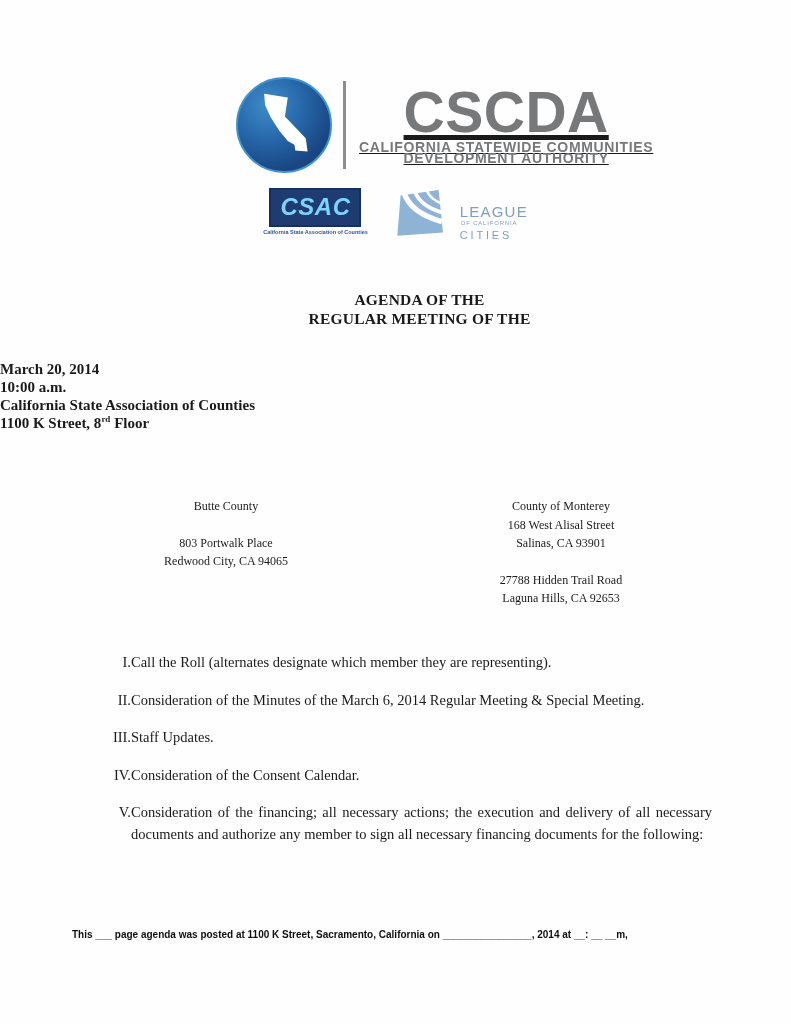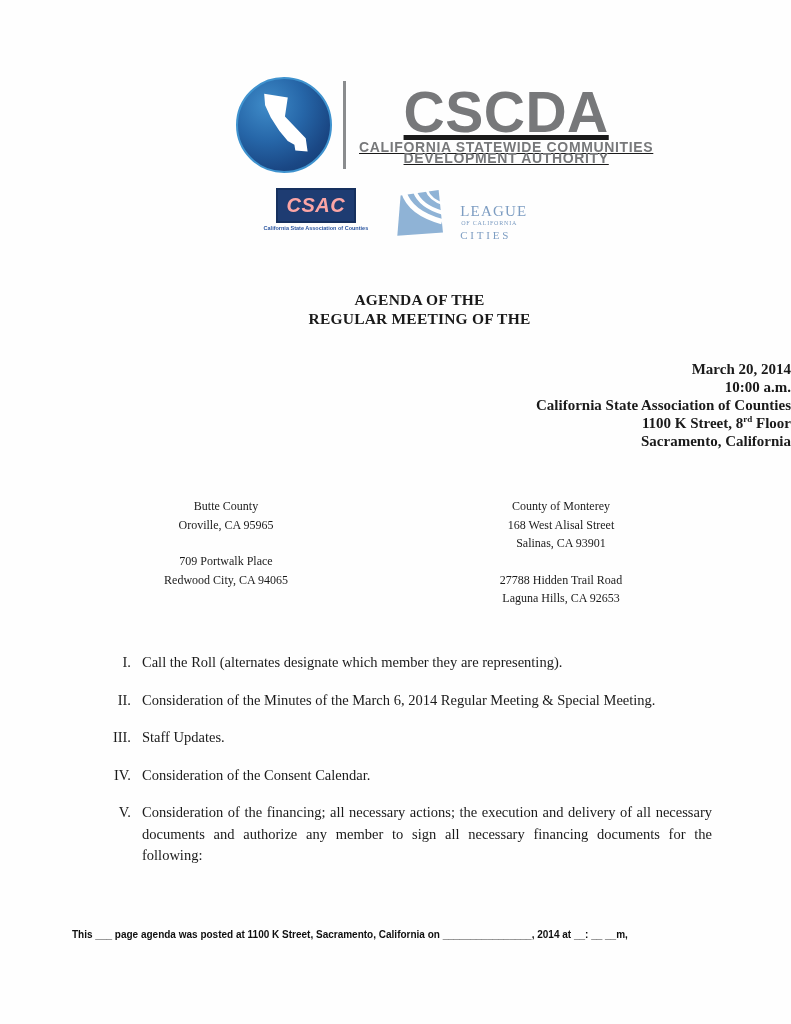--- a/index.html
+++ b/index.html
@@ -26,56 +26,56 @@
   .cscda-sub {
     font-family:"Liberation Sans", sans-serif; font-weight:700; font-size:14px;
     color:#77787a; letter-spacing:0.65px; line-height:11.5px; text-align:left;
   }
   .cscda-sub.first { margin-top:3px; }
 
   
   .partners { position:absolute; top:186px; left:0; width:100%; display:flex; justify-content:center; align-items:flex-start; gap:28px; }
   .csac { text-align:center; margin-top:2px; }
   .csac-box {
-    display:inline-block; background:#1e3c72; border:2px solid #16305e; color:#fca5a5;
+    display:inline-block; background:#1e3c72; border:2px solid #16305e; color:#7dd3fc;
     font-family:"Liberation Sans", sans-serif; font-style:italic; font-weight:700;
-    font-size:20px; line-height:1; padding:5px 9px 6px; letter-spacing:0.5px;
+    font-size:24px; line-height:1; padding:5px 9px 6px; letter-spacing:0.5px;
   }
   .csac-tag {
     margin-top:2px; font-family:"Liberation Sans", sans-serif; font-weight:700;
     font-size:5.5px; color:#2a55a0; white-space:nowrap;
   }
   .league { display:flex; align-items:center; gap:7px; margin-top:2px; }
-  .league-text { font-family:Liberation Serif, serif; color:#7d9dc2;margin-top:16px; }
+  .league-text { font-family:Liberation Sans, sans-serif; color:#7d9dc2;margin-top:16px; }
   .league-l1 { font-size:15px; letter-spacing:1.2px; line-height:15px; }
   .league-l2 { font-size:6px;  letter-spacing:0.8px; line-height:7px; margin:1px 0 1px 1px; }
   .league-l3 { font-size:11px; letter-spacing:2.8px; line-height:15px; }
 
   
   .doc-title {
     position:absolute; top:291px; left:8px; width:100%; text-align:center;
     font-weight:700; font-size:15.5px; line-height:18.5px; letter-spacing:0.2px;margin-left:16px;
   }
   .meeting-info {
-    position:absolute; top:360px; left:0; width:100%; text-align:right;
+    position:absolute; top:360px; left:0; width:100%; text-align:left;
     font-weight:700; font-size:15px; line-height:18px;
   }
   .meeting-info sup { font-size:9px; vertical-align:super; line-height:0; }
 
   
   .loc-col { position:absolute; top:497px; width:300px; text-align:center; font-size:12px; line-height:18.5px; }
   .loc-col.left  { left:76px; }
   .loc-col.right { left:411px; }
   .loc-block.first { margin-bottom:18px; }
 
   
   .agenda { position:absolute; top:652px; left:82px; width:630px; font-size:14.5px; }
   .agenda-item { display:flex; margin-bottom:16px; line-height:21.5px; }
   .agenda-num  { flex:0 0 49px; text-align:right; }
-  .agenda-text { margin-left:11px; flex:1; }
+  .agenda-text { flex:1; }
   .agenda-item.justify .agenda-text { text-align:justify; }
 
   
   .page-footer {
     position:absolute; left:72px; top:926px;
     font-family:"Liberation Sans", sans-serif; font-weight:700;
     font-size:10px; line-height:18.5px; color:#0f0f0f; white-space:nowrap;
   }
 </style>
 </head>
@@ -122,30 +122,28 @@
   <div class="doc-title">
     <div>AGENDA OF THE</div>
     <div>REGULAR MEETING OF THE</div>
   </div>
 
   <div class="meeting-info">
     <div>March 20, 2014</div>
     <div>10:00 a.m.</div>
     <div>California State Association of Counties</div>
     <div><span>1100 K Street, 8</span><sup>rd</sup><span> Floor</span></div>
-    <div>Sacramento, California</div>
   </div>
 
   <div class="loc-col left">
     <div class="loc-block first">
       <div>Butte County</div>
-      <div>Oroville, CA 95965</div>
     </div>
     <div class="loc-block">
-      <div>709 Portwalk Place</div>
+      <div>803 Portwalk Place</div>
       <div>Redwood City, CA 94065</div>
     </div>
   </div>
   <div class="loc-col right">
     <div class="loc-block first">
       <div>County of Monterey</div>
       <div>168 West Alisal Street</div>
       <div>Salinas, CA 93901</div>
     </div>
     <div class="loc-block">

